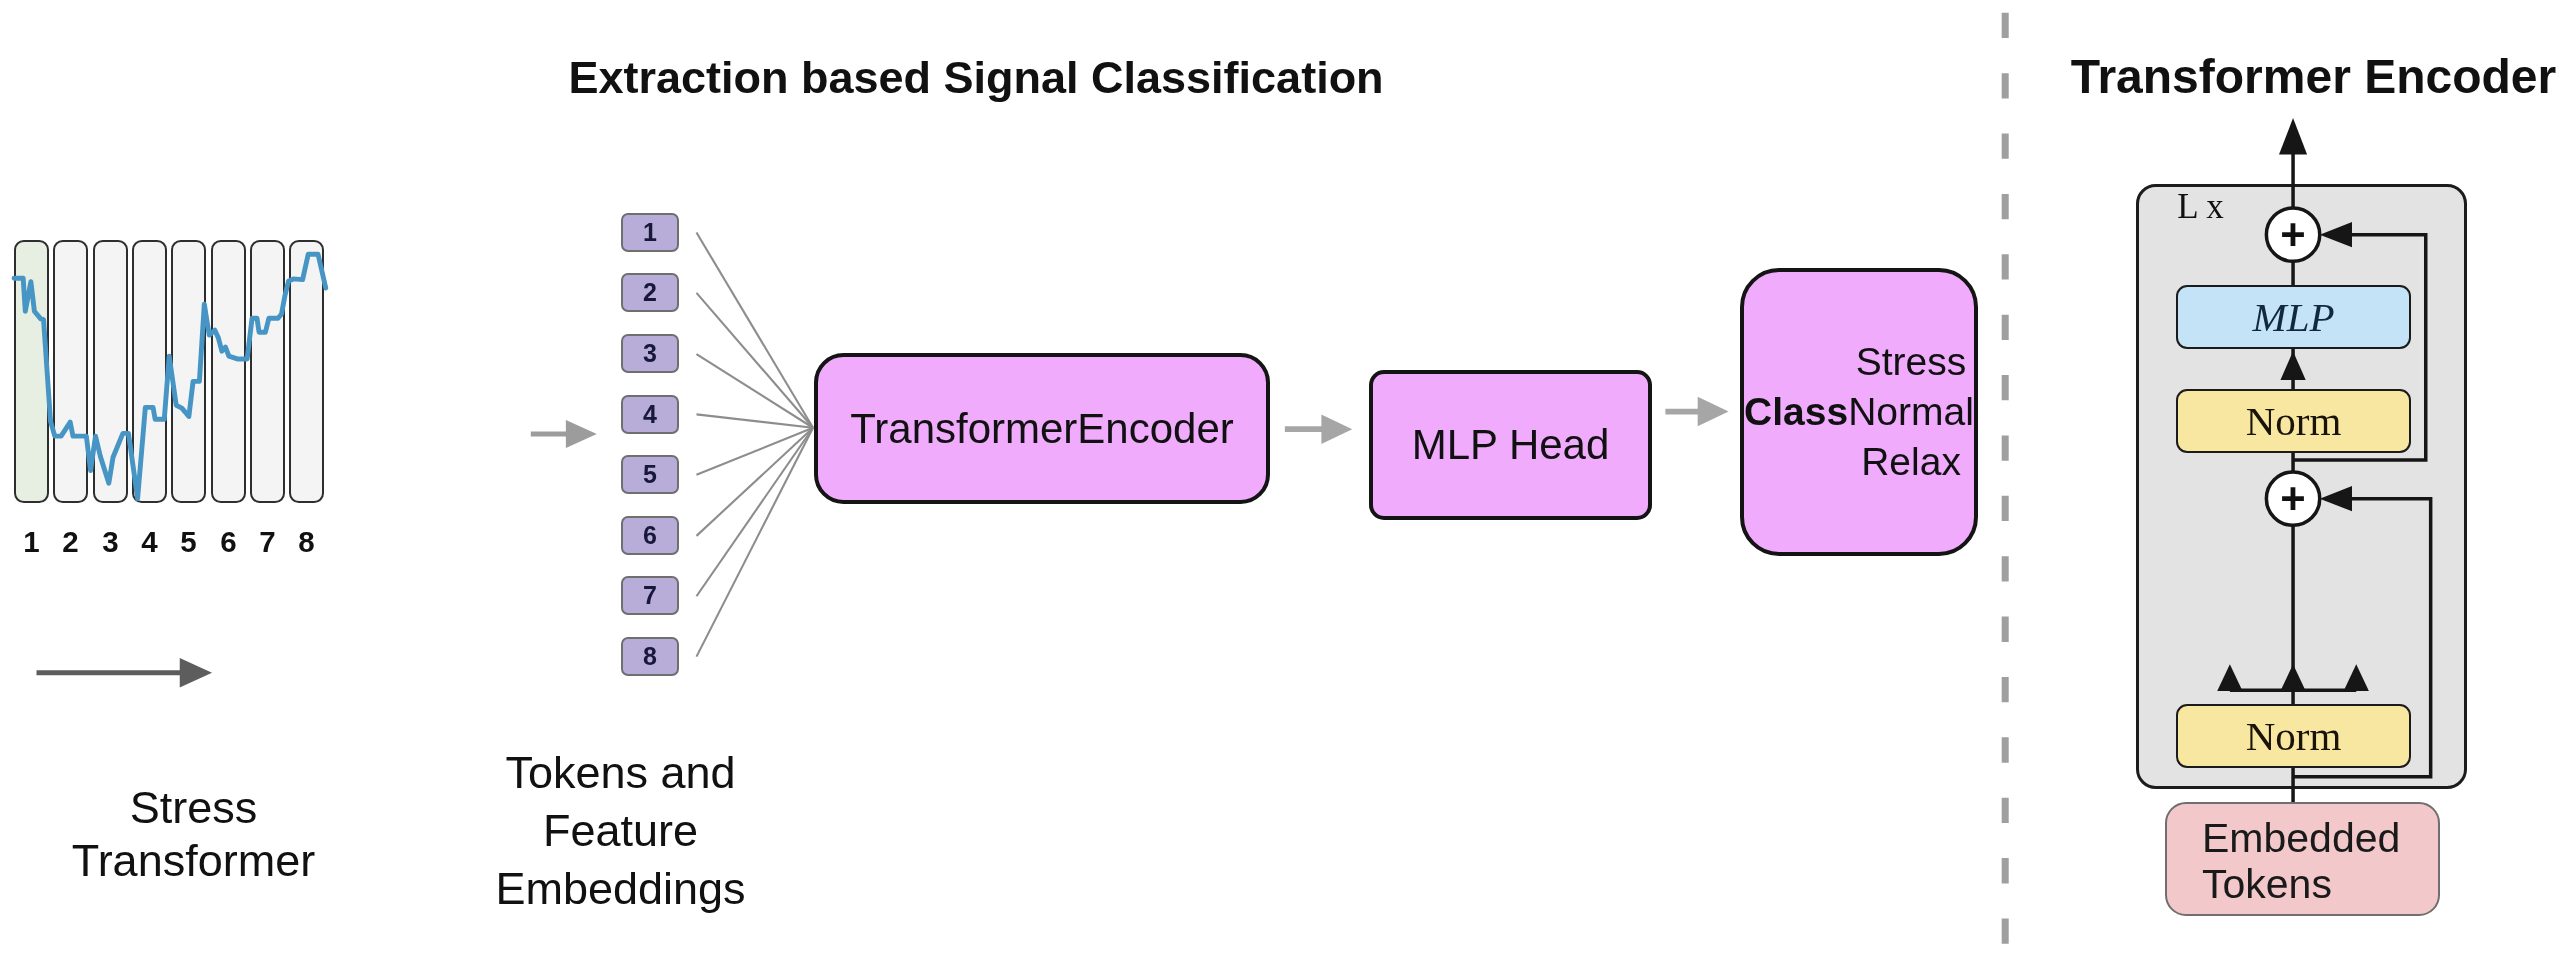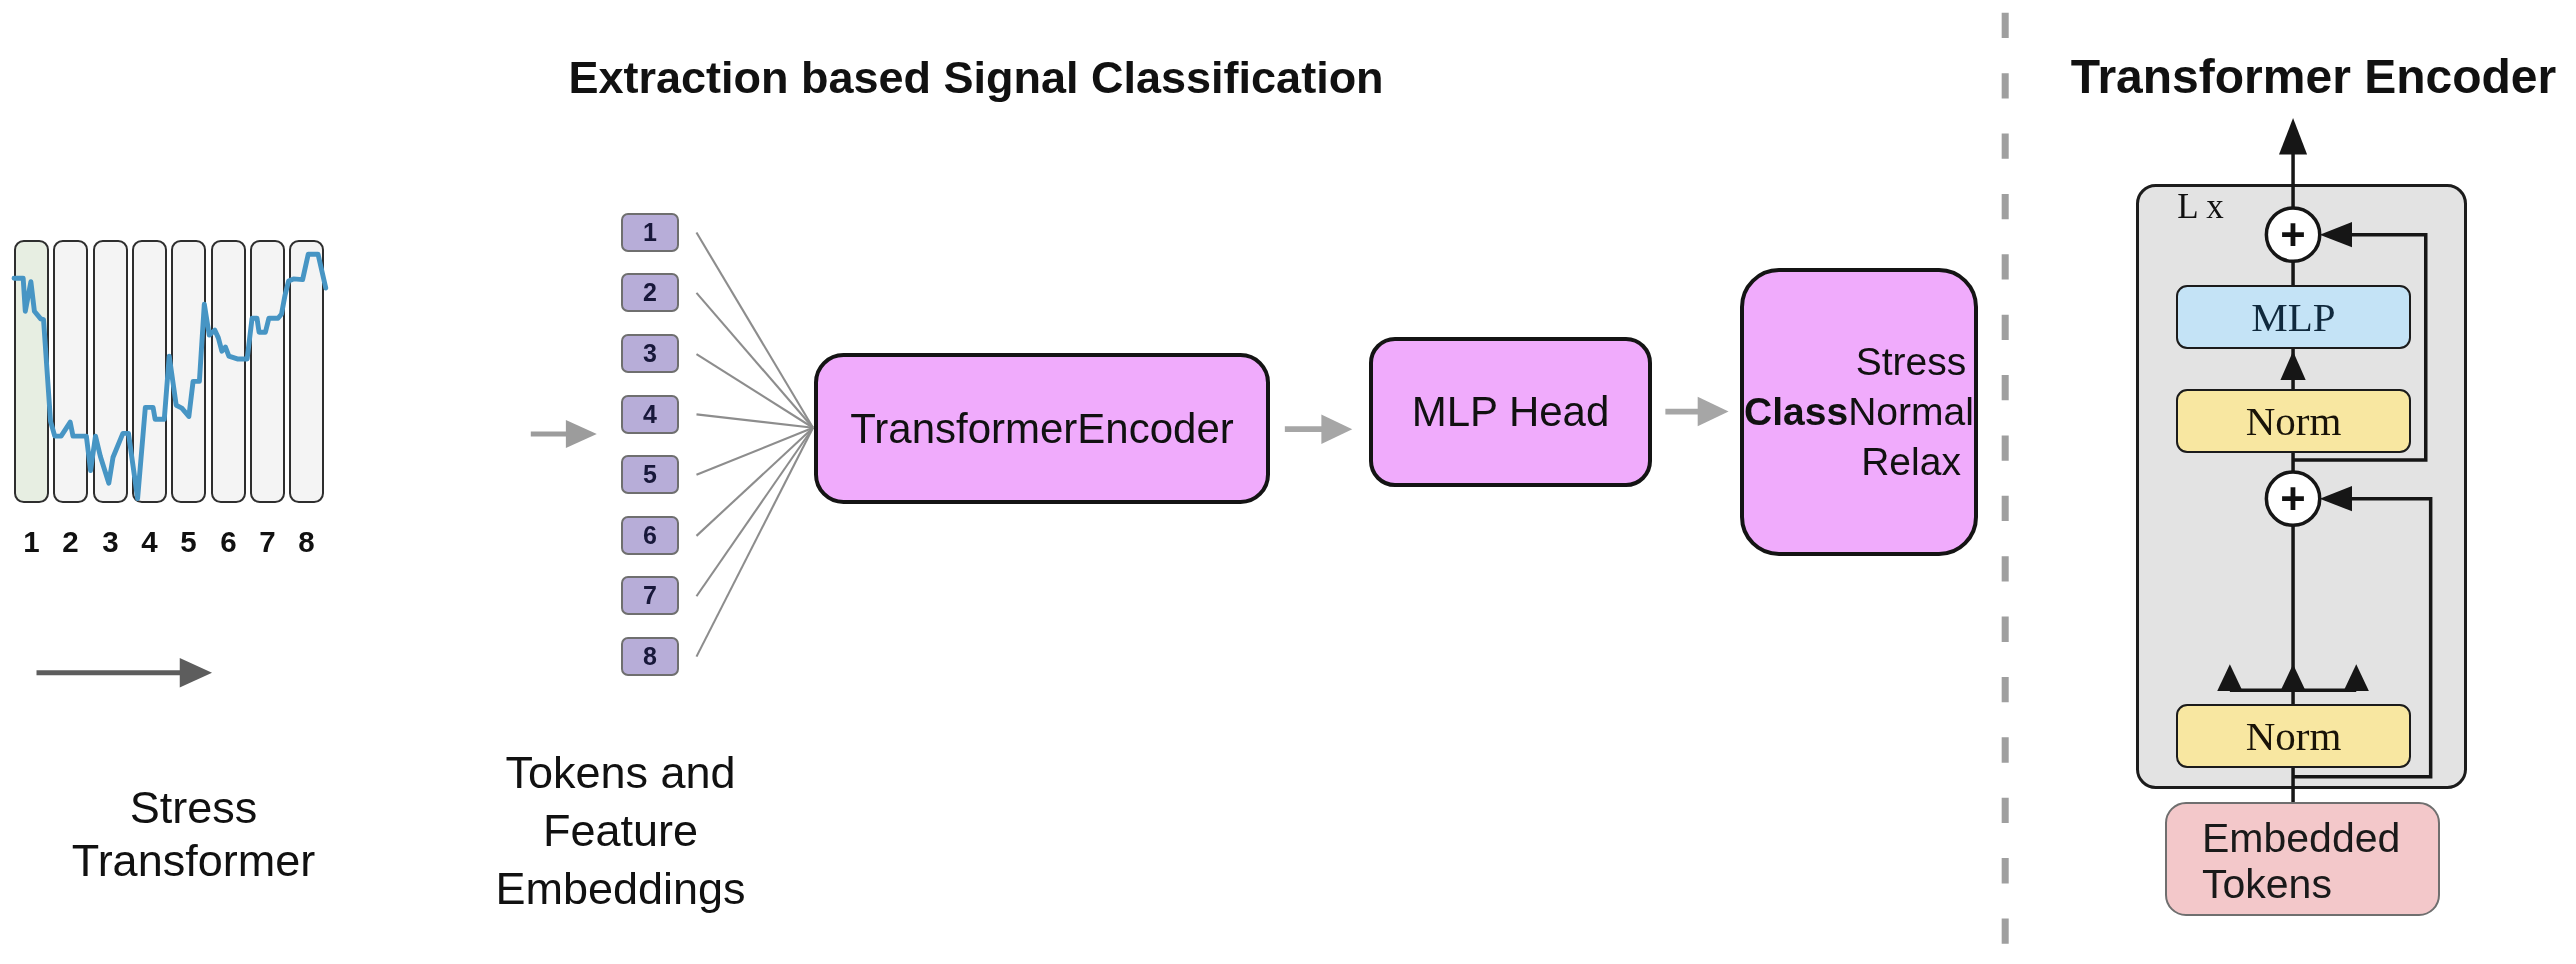--- a/index.html
+++ b/index.html
@@ -22,38 +22,38 @@
          border:2.1px solid #6f6f6f;border-radius:7px;box-sizing:border-box;display:flex;
          align-items:center;justify-content:center;font-size:25px;font-weight:bold;
          color:#18183a;z-index:10;}
 
   
   .gbox{position:absolute;background:#f0abfc;border:4.2px solid #141414;box-sizing:border-box;
         display:flex;align-items:center;justify-content:center;
         text-align:center;z-index:10;}
   #encoder-box{left:814px;top:353px;width:456px;height:151px;border-radius:29.5px;
                font-size:42px;line-height:55px;}
-  #mlp-head-box{left:1369px;top:337px;width:283px;height:150px;border-radius:26px;font-size:42px;}
+  #mlp-head-box{left:1369px;top:370px;width:283px;height:150px;border-radius:15px;font-size:42px;}
   #class-box{left:1740px;top:268px;width:238px;height:288px;border-radius:39px;
              font-size:39px;line-height:50px;}
   #class-box .heading{font-weight:bold;}
 
   .biglabel{position:absolute;font-size:45px;text-align:center;z-index:10;}
   #feature-label{left:18px;top:781px;width:351px;line-height:53px;}
   #tokens-label{left:410px;top:744px;width:421px;line-height:58px;}
 
   
   #encoder-detail-container{position:absolute;left:2136px;top:184px;width:331px;height:605px;
       background:#e3e3e3;border:3.5px solid #1c1c1c;border-radius:19.7px;box-sizing:border-box;z-index:1;}
   #loop-label{left:2148px;top:187px;width:105px;text-align:center;z-index:10;
       font-family:"Liberation Serif",serif;font-size:35px;color:#111;}
   .rbox{position:absolute;left:2176px;width:235px;box-sizing:border-box;border:2.8px solid #1b1b1b;
         border-radius:11.2px;display:flex;flex-direction:column;align-items:center;justify-content:center;
         font-family:"Liberation Serif",serif;z-index:10;}
-  #mlp-box{top:285px;height:64px;background:#c4e3f6;font-size:41px;color:#10293d;}
+  #mlp-box{top:285px;height:64px;background:#c4e3f6;font-size:41px;color:#10293d;font-style:italic;}
   #norm-top-box{top:389px;height:64px;background:#f8e7a1;font-size:41px;color:#191308;}
   #mha-box{top:553px;height:110px;background:#c8e8b2;font-size:37px;line-height:45px;color:#1c3a14;}
   #norm-bottom-box{top:704px;height:64px;background:#f8e7a1;font-size:41px;color:#191308;}
   #embedded-box{position:absolute;left:2165px;top:802px;width:275px;height:114px;background:#f3c8ca;
       border:2.8px solid #6f6f6f;border-radius:21px;box-sizing:border-box;z-index:10;
       font-size:41px;line-height:46px;padding:11.2px 0 0 35px;color:#1a1a1a;}
 
   #overlay{position:absolute;left:0;top:0;z-index:5;pointer-events:none;}
   .plus-glyph{font-family:"Liberation Sans",sans-serif;font-size:62px;font-weight:bold;fill:#111;}
 </style>

